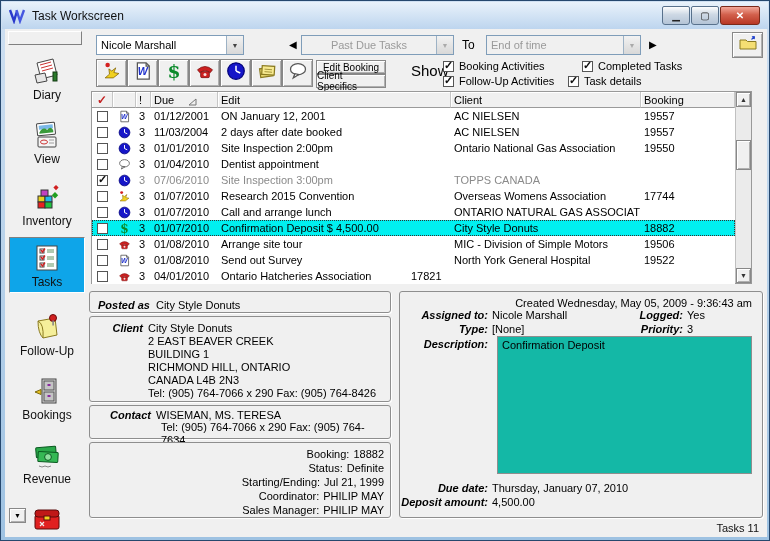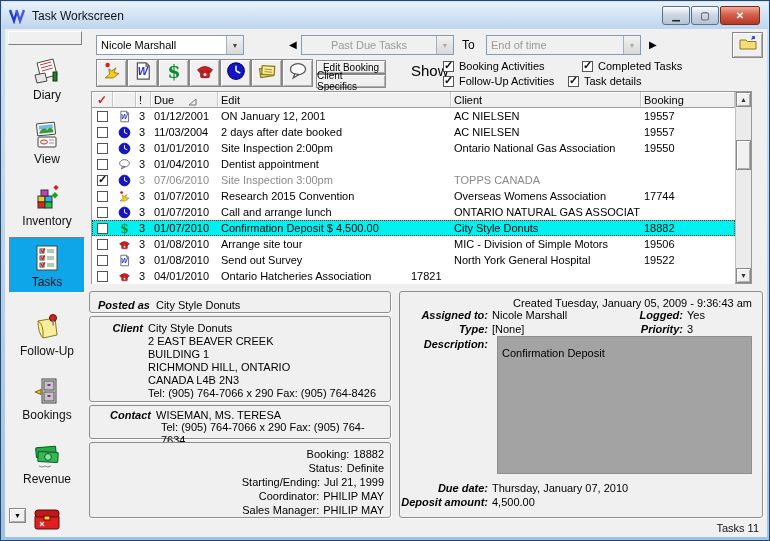--- a/index.html
+++ b/index.html
@@ -72,22 +72,22 @@
   
   .gbox{position:absolute;background:#f0f0f0;border:1px solid #8e8e8e;border-radius:3px;
     box-shadow:1px 1px 0 rgba(255,255,255,.95);font-size:11px;}
   .lbl{font-weight:bold;font-style:italic;}
   .addr-line{line-height:13px;}
   .binfo-row{display:flex;line-height:14px;justify-content:flex-end;}
   .binfo-lab{width:112px;text-align:right;padding-right:4px;}
   .rp-row{position:absolute;display:flex;font-size:11px;}
   .rp-lab{width:92px;text-align:right;padding-right:4px;}
   .rp-lab2{width:190px;text-align:right;padding-right:4px;}
-  .descbox{position:absolute;left:97px;top:44px;right:10px;height:138px;background:#a3a3a3;
-    border:1px solid #8e8e8e;padding:10px 4px;font-size:11px;}
+  .descbox{position:absolute;left:97px;top:44px;right:10px;height:138px;background:#14b8a6;
+    border:1px solid #8e8e8e;padding:2px 4px;font-size:11px;}
   .created{position:absolute;top:5px;right:10px;font-size:11px;}
 
   .statusbar{position:absolute;left:0;bottom:0;width:100%;height:19px;display:flex;align-items:center;
     justify-content:flex-end;padding-right:8px;font-size:11px;color:#111;}
 </style>
 </head>
 <body>
 
 <div class="window">
 
@@ -543,21 +543,21 @@
           <span class="binfo-lab">Coordinator:</span>
           <span>PHILIP MAY</span>
         </div>
       <div class="binfo-row">
           <span class="binfo-lab">Sales Manager:</span>
           <span>PHILIP MAY</span>
         </div>
     </div>
 
     <div class="gbox" style="left:394px;top:262px;width:364px;height:227px;">
-      <span class="created">Created Tuesday, January 05, 2009 - 9:36:43 am</span>
+      <span class="created">Created Wednesday, May 05, 2009 - 9:36:43 am</span>
       <div class="rp-row" style="left:0;top:17px;width:100%;">
         <span class="rp-lab lbl">Assigned to:</span>
         <span>Nicole Marshall</span>
         <span class="rp-lab2 lbl" style="margin-left:auto;width:auto;">Logged:</span>
         <span style="width:75px;">Yes</span>
       </div>
       <div class="rp-row" style="left:0;top:31px;width:100%;">
         <span class="rp-lab lbl">Type:</span>
         <span>[None]</span>
         <span class="lbl" style="margin-left:auto;padding-right:4px;">Priority:</span>

